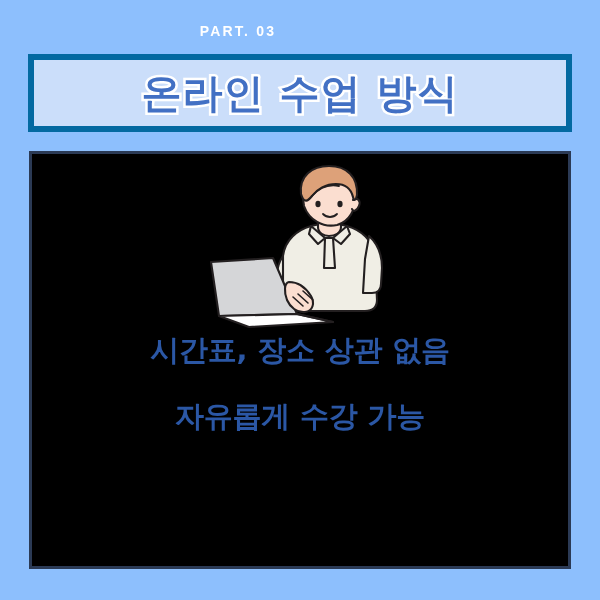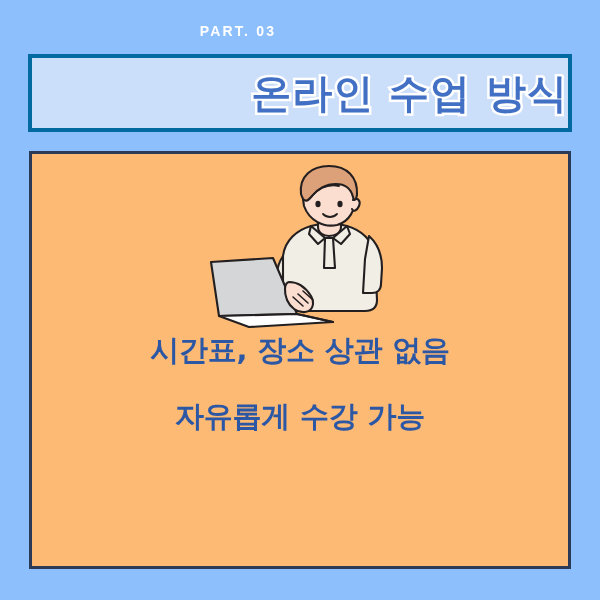--- a/index.html
+++ b/index.html
@@ -33,24 +33,24 @@
 
   
   .title-banner {
     position: absolute;
     left: 28px;
     top: 54px;
     width: 544px;
     height: 78px;
     box-sizing: border-box;
     background: #cbdefa;
-    border: 4px solid #0369a1;
+    border: 6px solid #0369a1;
     display: flex;
     align-items: center;
-    justify-content: flex-end;
+    justify-content: center;
   }
   .title-text {
     font-size: 40px;
     font-weight: bold;
     letter-spacing: 1px;
     color: #4270c4;
     -webkit-text-stroke: 5px #ffffff;
     paint-order: stroke fill;
     text-shadow:
        0 0 0 #ffffff;
@@ -60,21 +60,21 @@
   }
 
   
   .content-card {
     position: absolute;
     left: 29px;
     top: 151px;
     width: 542px;
     height: 418px;
     box-sizing: border-box;
-    background: #fdba74;
+    background: #000000;
     border: 3px solid #2b3a55;
   }
 
   
   .illustration {
     position: absolute;
     left: 50%;
     top: 10px;
     transform: translateX(-50%);
     width: 190px;

